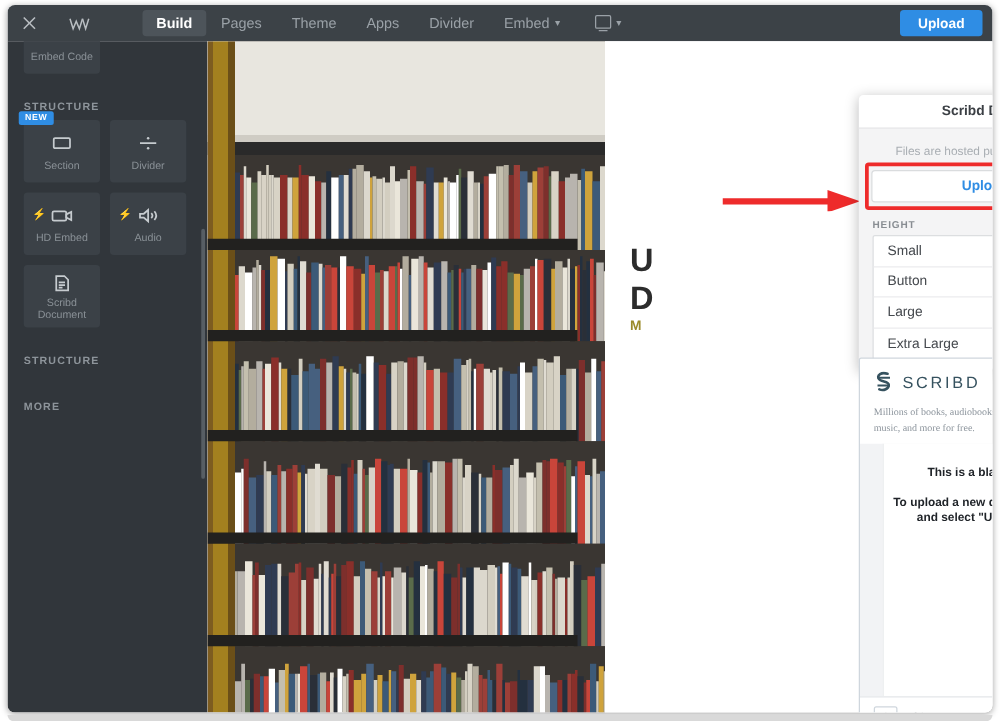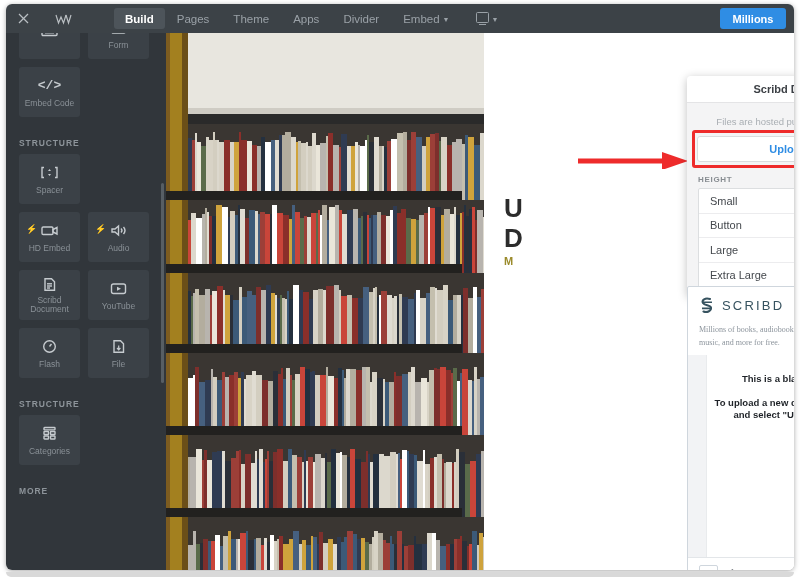--- a/index.html
+++ b/index.html
@@ -255,63 +255,53 @@
           <span class="caret">▼</span>
         </div>
       <div class="tb-monitor">
         <div>
             <div class="mon-ico"></div>
             <div class="mon-stand"></div>
           </div>
         <span class="caret">▼</span>
       </div>
     </div>
-    <div class="tb-publish">Millions</div>
+    <div class="tb-publish">Upload</div>
   </div>
 
   <div class="sidebar">
     <div class="sb-inner" id="sb-inner">
-        <div class="sb-row">
-          <div class="sb-tile">
-            <div class="sb-ico">
-              <svg width="19" height="15" viewBox="0 0 19 15" fill="none" stroke="#c6cbcf" stroke-width="1.4">
-                <rect x="2" y="4.5" width="15" height="6" rx="1"></rect>
-                <line x1="5" y1="7.5" x2="14" y2="7.5" stroke-width="2"></line>
-              </svg>
-            </div>
-            <div class="lbl"></div>
-          </div>
-          <div class="sb-tile">
-            <div class="sb-ico">
-              <svg width="19" height="15" viewBox="0 0 19 15" fill="none" stroke="#c6cbcf" stroke-width="1.4">
-                <rect x="3" y="2" width="13" height="11" rx="1"></rect>
-              </svg>
-            </div>
-            <div class="lbl">Form</div>
-          </div>
-        </div>
         <div class="sb-row">
           <div class="sb-tile">
             <div class="sb-ico">
               <span style="color:#c6cbcf;font-size:13px;font-weight:bold;font-family:'Liberation Mono',monospace">&lt;/&gt;</span>
             </div>
             <div class="lbl">Embed Code</div>
           </div>
         </div>
         <div class="sb-group-label">STRUCTURE</div>
         <div class="sb-row">
           <div class="sb-tile">
+            <div class="badge-new">NEW</div>
             <div class="sb-ico">
               <svg width="19" height="15" viewBox="0 0 19 15" fill="none" stroke="#c6cbcf" stroke-width="1.4">
-                <path d="M4 2.5 H2 V12.5 H4 M15 2.5 H17 V12.5 H15"></path>
-                <path d="M9.5 4 L11 6 H8 Z" fill="#c6cbcf" stroke="none"></path>
-                <path d="M9.5 11 L11 9 H8 Z" fill="#c6cbcf" stroke="none"></path>
+                <rect x="3" y="3.5" width="13" height="8" rx="1"></rect>
               </svg>
             </div>
-            <div class="lbl">Spacer</div>
+            <div class="lbl">Section</div>
+          </div>
+          <div class="sb-tile">
+            <div class="sb-ico">
+              <svg width="19" height="15" viewBox="0 0 19 15" fill="none" stroke="#c6cbcf" stroke-width="1.4">
+                <line x1="3" y1="7.5" x2="16" y2="7.5"></line>
+                <circle cx="9.5" cy="3.5" r="1" fill="#c6cbcf" stroke="none"></circle>
+                <circle cx="9.5" cy="11.5" r="1" fill="#c6cbcf" stroke="none"></circle>
+              </svg>
+            </div>
+            <div class="lbl">Divider</div>
           </div>
         </div>
         <div class="sb-row">
           <div class="sb-tile">
             <div class="bolt">⚡</div>
             <div class="sb-ico">
               <svg width="19" height="15" viewBox="0 0 19 15" fill="none" stroke="#c6cbcf" stroke-width="1.4">
                 <rect x="2" y="4" width="11" height="7.5" rx="1.2"></rect>
                 <path d="M13 6.5 L17 4.5 V11 L13 9 Z"></path>
               </svg>
@@ -335,64 +325,23 @@
             <div class="sb-ico">
               <svg width="19" height="15" viewBox="0 0 19 15" fill="none" stroke="#c6cbcf" stroke-width="1.4">
                 <path d="M5 1.8 H11.5 L14.5 4.8 V13.2 H5 Z"></path>
                 <line x1="7" y1="6.8" x2="12" y2="6.8"></line>
                 <line x1="7" y1="9" x2="12" y2="9"></line>
                 <line x1="7" y1="11" x2="10" y2="11"></line>
               </svg>
             </div>
             <div class="lbl two">Scribd Document</div>
           </div>
-          <div class="sb-tile">
-            <div class="sb-ico">
-              <svg width="19" height="15" viewBox="0 0 19 15" fill="none" stroke="#c6cbcf" stroke-width="1.4">
-                <rect x="2.5" y="3" width="14" height="9.5" rx="2"></rect>
-                <path d="M8 5.8 L12 7.8 L8 9.8 Z" fill="#c6cbcf" stroke="none"></path>
-              </svg>
-            </div>
-            <div class="lbl">YouTube</div>
-          </div>
-        </div>
-        <div class="sb-row">
-          <div class="sb-tile">
-            <div class="sb-ico">
-              <svg width="19" height="15" viewBox="0 0 19 15" fill="none" stroke="#c6cbcf" stroke-width="1.4">
-                <circle cx="9.5" cy="7.5" r="5.8"></circle>
-                <path d="M9.5 7.5 L11.5 5"></path>
-              </svg>
-            </div>
-            <div class="lbl">Flash</div>
-          </div>
-          <div class="sb-tile">
-            <div class="sb-ico">
-              <svg width="19" height="15" viewBox="0 0 19 15" fill="none" stroke="#c6cbcf" stroke-width="1.4">
-                <path d="M5 1.8 H11.5 L14.5 4.8 V13.2 H5 Z"></path>
-                <path d="M9.7 6.5 V10.5 M8 9 L9.7 10.8 L11.4 9" stroke-width="1.2"></path>
-              </svg>
-            </div>
-            <div class="lbl">File</div>
-          </div>
         </div>
         <div class="sb-group-label">STRUCTURE</div>
         <div class="sb-row">
-          <div class="sb-tile">
-            <div class="sb-ico">
-              <svg width="19" height="15" viewBox="0 0 19 15" fill="none" stroke="#c6cbcf" stroke-width="1.4">
-                <rect x="4" y="1.5" width="11" height="2.4" rx=".6"></rect>
-                <rect x="4" y="5.5" width="4.5" height="3" rx=".6"></rect>
-                <rect x="10.5" y="5.5" width="4.5" height="3" rx=".6"></rect>
-                <rect x="4" y="10" width="4.5" height="3" rx=".6"></rect>
-                <rect x="10.5" y="10" width="4.5" height="3" rx=".6"></rect>
-              </svg>
-            </div>
-            <div class="lbl">Categories</div>
-          </div>
         </div>
         <div class="sb-group-label">MORE</div>
       </div>
     <div class="sb-scroll"></div>
   </div>
 
   <div class="canvas">
     <div class="photo" id="photo">
         <div class="shelf" style="top:95px;height:72px">
           <div class="books">

